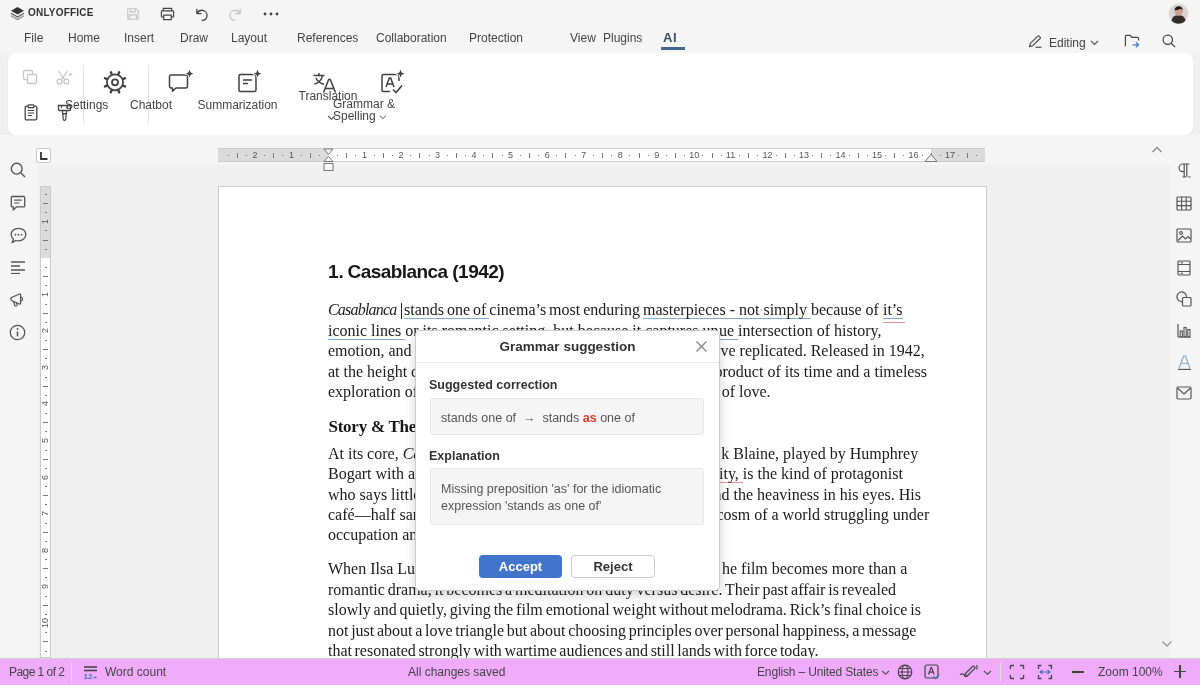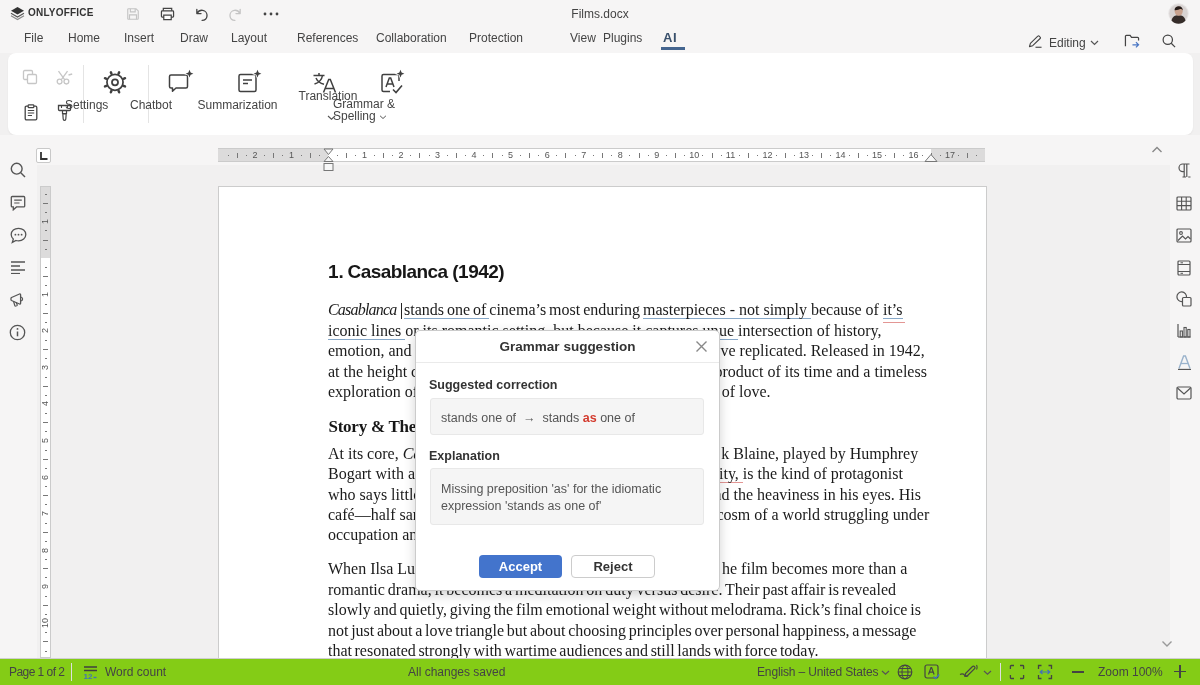--- a/index.html
+++ b/index.html
@@ -5,21 +5,21 @@
   * { margin:0; padding:0; box-sizing:border-box; }
   html,body { width:1200px; height:685px; overflow:hidden; }
   body { position:relative; font-family:"Liberation Sans",sans-serif; background:#f1f0f0; color:#444; }
   .abs { position:absolute; }
   svg { display:block; }
   
   #topbar { position:absolute; left:0; top:0; width:1200px; height:53px; background:#f6f5f5; }
   #toolbarcard { position:absolute; left:8px; top:53px; width:1185px; height:82px; background:#fff; border-radius:8px; box-shadow:0 1px 2px rgba(0,0,0,.05); }
   #doczone { position:absolute; left:0; top:135px; width:1200px; height:523px; background:#f1f0f0; }
   #page { position:absolute; left:218px; top:186px; width:769px; height:480px; background:#fff; border:1px solid #ccc; }
-  #statusbar { position:absolute; left:0; top:658px; width:1200px; height:27px; background:#84cc16; border-top:1px solid #cfcfcf; font-size:12px; color:#444; }
+  #statusbar { position:absolute; left:0; top:658px; width:1200px; height:27px; background:#f0abfc; border-top:1px solid #cfcfcf; font-size:12px; color:#444; }
   .menuitem { position:absolute; top:31px; font-size:12px; color:#444; }
   .tblabel { position:absolute; font-size:12px; color:#444; text-align:left; white-space:nowrap; }
   
   .dl { position:absolute; font-family:"Liberation Serif",serif; font-size:16px; line-height:20px; color:#1b1b1b; white-space:pre; }
   .ul { position:absolute; height:1px; }
   .gb { border-bottom:1.2px solid #87a8c8; }
   .gr { border-bottom:1.2px solid #e39694; }
   .sidebarL { position:absolute; left:0; top:135px; width:37px; height:523px; background:#f6f5f5; }
   .sidebarR { position:absolute; left:1170px; top:135px; width:30px; height:523px; background:#f6f5f5; }
   #rulerrow { position:absolute; left:37px; top:135px; width:1133px; height:30px; background:#f6f5f5; }
@@ -53,21 +53,20 @@
     <svg class="abs" style="left:228px;top:7px;" width="15" height="14" viewBox="0 0 16 15">
       <path d="M13 2.5 V7 H8.5 M12.8 6.8 C11.4 4.4 9 3.2 6.7 3.6 C3.8 4.1 1.8 6.7 2.1 9.6 C2.4 12.3 4.7 14.3 7.4 14.3" fill="none" stroke="#c4c4c4" stroke-width="1.4" stroke-linecap="round" stroke-linejoin="round"></path>
     </svg>
 
     <svg class="abs" style="left:263px;top:12px;" width="16" height="4" viewBox="0 0 16 4">
       <circle cx="2" cy="2" r="1.4" fill="#444"></circle>
       <circle cx="8" cy="2" r="1.4" fill="#444"></circle>
       <circle cx="14" cy="2" r="1.4" fill="#444"></circle>
     </svg>
 
-    <div class="abs" style="left:0;top:7px;width:1200px;text-align:center;font-size:12px;color:#444;">Films.docx</div>
 
     <svg class="abs" style="left:1168px;top:3px;" width="21" height="21" viewBox="0 0 21 21">
       <circle cx="10.5" cy="10.5" r="10.2" fill="#e7e4e4"></circle>
       <circle cx="10.5" cy="10.5" r="9.2" fill="#d8d3d2"></circle>
       <path d="M3.5 17.5 C4.5 13.5 7 12.3 10.5 12.3 C14 12.3 16.5 13.5 17.5 17.5 C15.6 19.6 13.2 20.7 10.5 20.7 C7.8 20.7 5.4 19.6 3.5 17.5 Z" fill="#352c29"></path>
       <ellipse cx="10.7" cy="8.2" rx="4" ry="4.6" fill="#c9a28e"></ellipse>
       <path d="M6.5 7.3 C6.6 4.8 8.3 3.3 10.8 3.3 C13.3 3.3 14.8 5 14.8 7.5 C13.7 6.3 12.9 5.8 11.5 6.3 C9.8 6.9 7.6 7.3 6.5 7.3 Z" fill="#251b18"></path>
     </svg>
 
     <div class="menuitem" style="left:24px;">File</div>

